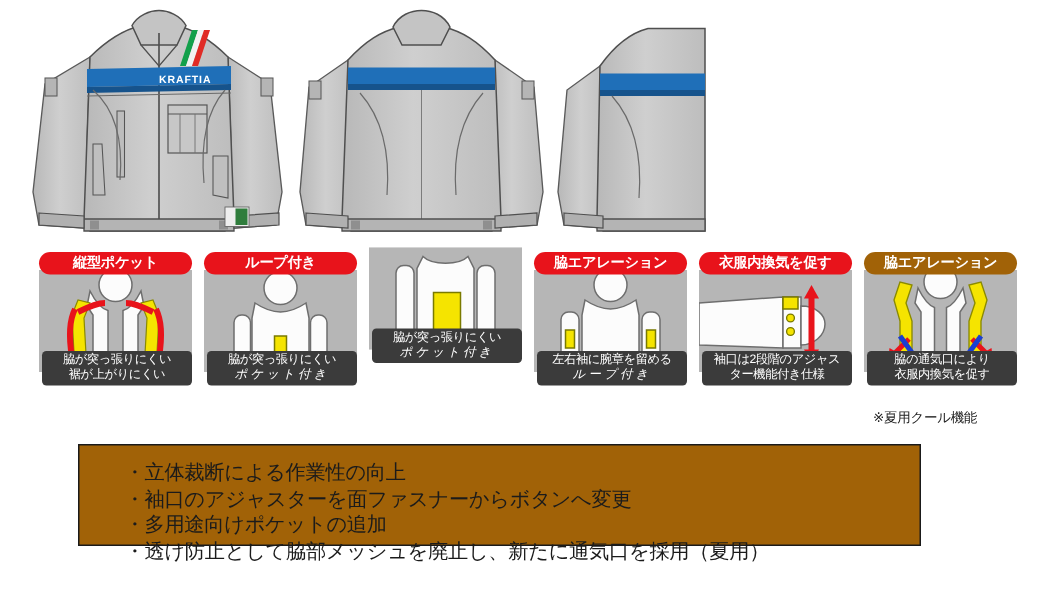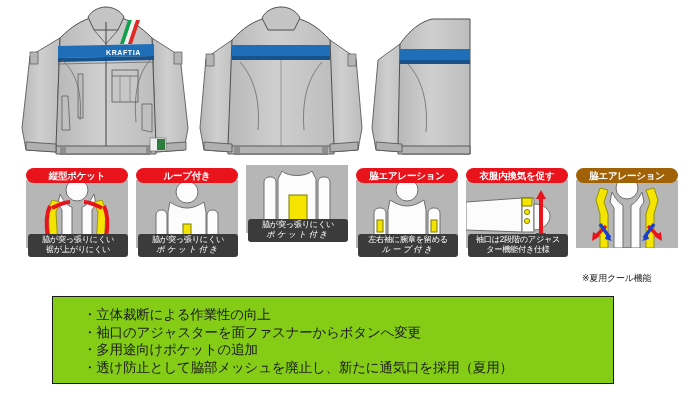--- a/index.html
+++ b/index.html
@@ -93,23 +93,23 @@
     letter-spacing: -0.2px;
     text-align: center;
   }
 
   
   #summary-box {
     position: absolute;
     left: 52px;
     top: 296px;
     width: 562px;
-    height: 88px;
+    height: 68px;
     border: 1.5px solid #1a1a1a;
-    background: #84cc16;
+    background: #a16207;
     box-sizing: border-box;
   }
   #summary-list {
     margin: 0;
     padding: 9px 0 0 30px;
     list-style: none;
   }
   #summary-list li {
     font-size: 13.5px;
     line-height: 17.5px;
@@ -347,20 +347,24 @@
         <path d="M30,46 L18,58" stroke="#e8131b" stroke-width="3.4"></path>
         <path d="M16,61 l1,-9 l7,4 Z" fill="#e8131b"></path>
         <path d="M24,44 L34,58" stroke="#1a3fd0" stroke-width="3.4"></path>
         <path d="M36,61 l-7,-2 l2,-6 Z" fill="#1a3fd0"></path>
         <path d="M72,46 L84,58" stroke="#e8131b" stroke-width="3.4"></path>
         <path d="M86,61 l-1,-9 l-7,4 Z" fill="#e8131b"></path>
         <path d="M78,44 L68,58" stroke="#1a3fd0" stroke-width="3.4"></path>
         <path d="M66,61 l7,-2 l-2,-6 Z" fill="#1a3fd0"></path>
       </svg>
     </div>
+    <div class="panel-caption">
+      <span class="cap-line">脇の通気口により</span>
+      <span class="cap-line">衣服内換気を促す</span>
+    </div>
     <div class="panel-note">※夏用クール機能</div>
   </div>
 
 </div>
 
 <div id="summary-box">
   <ul id="summary-list">
     <li>立体裁断による作業性の向上</li>
     <li>袖口のアジャスターを面ファスナーからボタンへ変更</li>
     <li>多用途向けポケットの追加</li>

